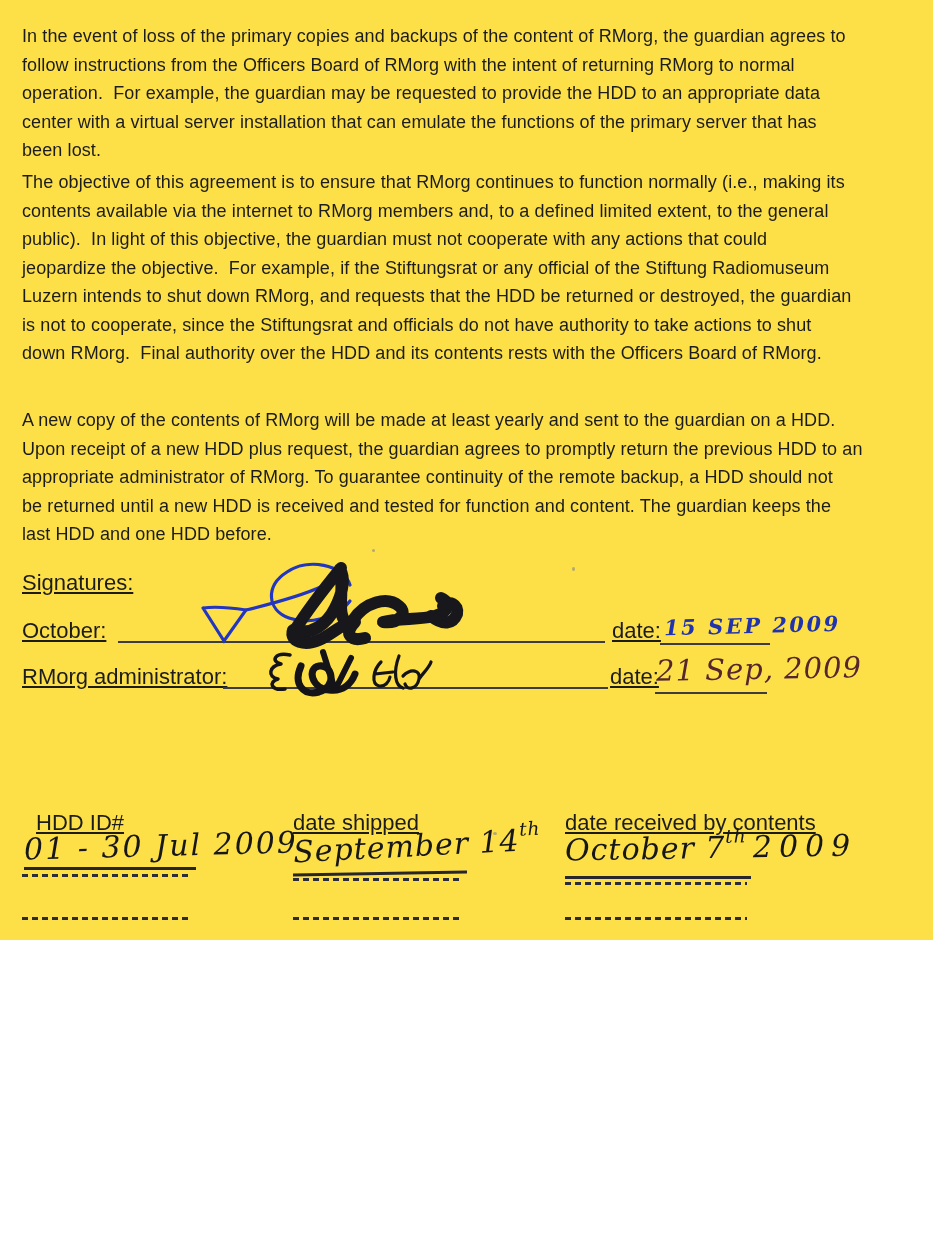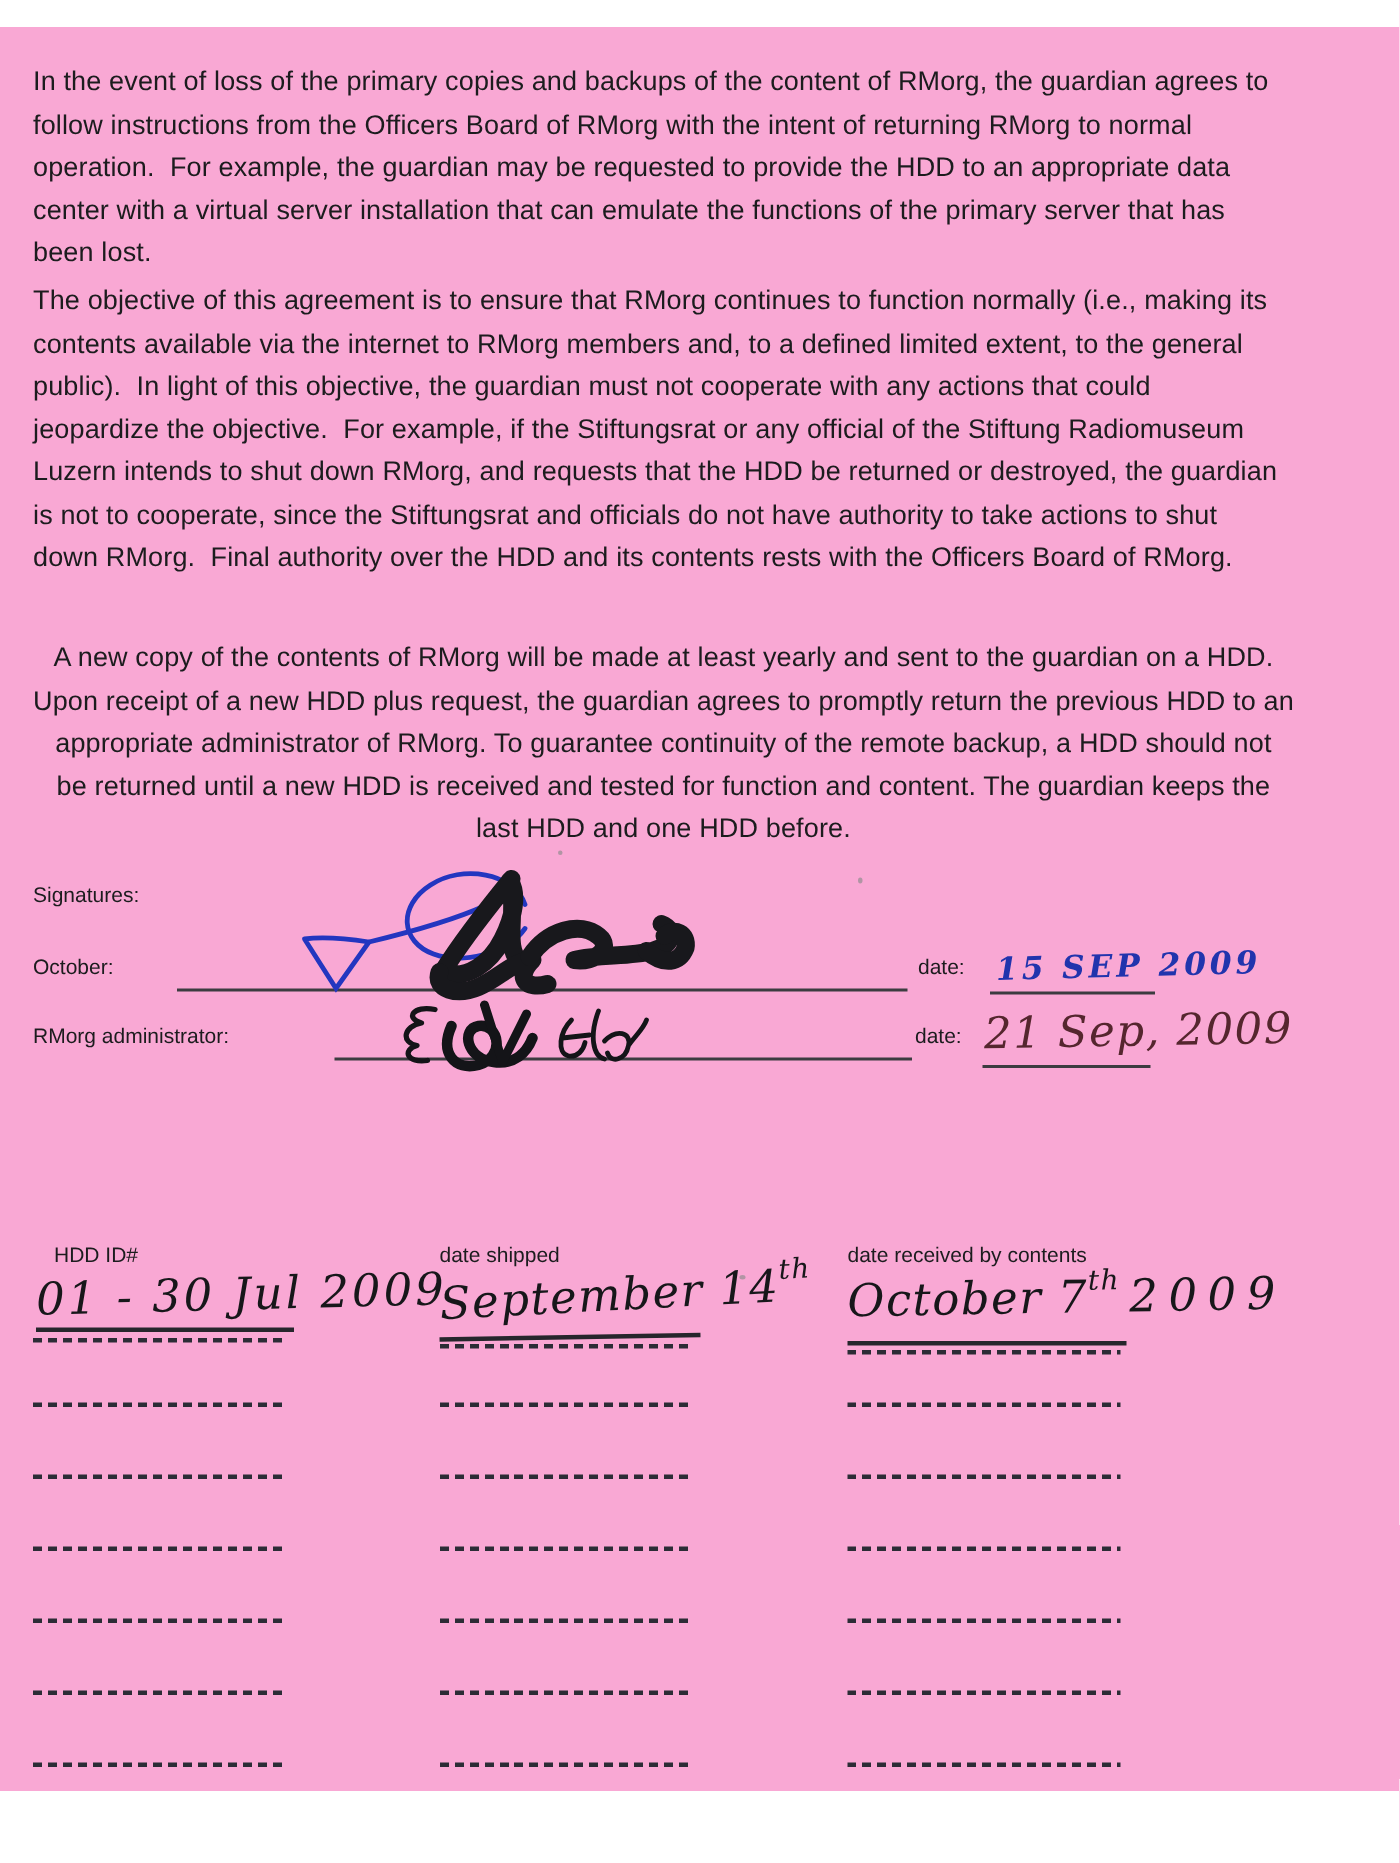--- a/index.html
+++ b/index.html
@@ -1,20 +1,20 @@
 <!DOCTYPE html>
 <html style="--ink-blue: #2134ad; --ink-maroon: #55262e; --ink-black: #17171a;"><head>
 <meta charset="utf-8">
 <style>
   html,body{margin:0;padding:0;background:#fff;}
-  .page{position:relative;width:933px;height:1176px;background:#f9a8d4;overflow:hidden;
-        font-family:"Liberation Sans",sans-serif;color:#1c1c1e;margin-top:18px;}
+  .page{position:relative;width:933px;height:940px;background:#fde047;overflow:hidden;
+        font-family:"Liberation Sans",sans-serif;color:#1c1c1e;}
   .para{position:absolute;left:22px;white-space:pre;font-size:18px;line-height:28.5px;
         letter-spacing:.1px;font-weight:500;}
-  .plabel{position:absolute;font-size:14px;font-weight:500;white-space:pre;}
+  .plabel{position:absolute;font-size:22px;font-weight:500;white-space:pre;text-decoration:underline;}
   .solidline{position:absolute;height:2px;background:#3c3c40;}
   .dash{height:3px;background:repeating-linear-gradient(90deg,#2c2c36 0 6px,transparent 6px 10px);}
   .absdash{position:absolute;}
   .hand{position:absolute;font-family:"DejaVu Serif",serif;font-style:italic;white-space:pre;}
   .hand .sup{font-size:.62em;vertical-align:super;display:inline-block;transform:translateY(-4px);}
   .ink-blue{color:var(--ink-blue,#2134ad);}
   .ink-maroon{color:var(--ink-maroon,#55262e);}
   .ink-black{color:var(--ink-black,#17171a);}
   .sig{position:absolute;}
   .empty-rows{position:absolute;left:0;top:872px;width:933px;}
@@ -35,21 +35,21 @@
 operation.  For example, the guardian may be requested to provide the HDD to an appropriate data
 center with a virtual server installation that can emulate the functions of the primary server that has
 been lost.</div>
   <div class="para" style="top:168px;">The objective of this agreement is to ensure that RMorg continues to function normally (i.e., making its
 contents available via the internet to RMorg members and, to a defined limited extent, to the general
 public).  In light of this objective, the guardian must not cooperate with any actions that could
 jeopardize the objective.  For example, if the Stiftungsrat or any official of the Stiftung Radiomuseum
 Luzern intends to shut down RMorg, and requests that the HDD be returned or destroyed, the guardian
 is not to cooperate, since the Stiftungsrat and officials do not have authority to take actions to shut
 down RMorg.  Final authority over the HDD and its contents rests with the Officers Board of RMorg.</div>
-  <div class="para" style="top:406px;text-align:center;">A new copy of the contents of RMorg will be made at least yearly and sent to the guardian on a HDD.
+  <div class="para" style="top:406px;">A new copy of the contents of RMorg will be made at least yearly and sent to the guardian on a HDD.
 Upon receipt of a new HDD plus request, the guardian agrees to promptly return the previous HDD to an
 appropriate administrator of RMorg. To guarantee continuity of the remote backup, a HDD should not
 be returned until a new HDD is received and tested for function and content. The guardian keeps the
 last HDD and one HDD before.</div>
 
   <div class="plabel" style="left:22px;top:570px;">Signatures:</div>
 
   <div class="plabel" style="left:22px;top:618px;">October:</div>
   <div class="solidline" style="left:118px;top:641px;width:487px;"></div>
   <div class="plabel" style="left:612px;top:618px;">date:</div>

